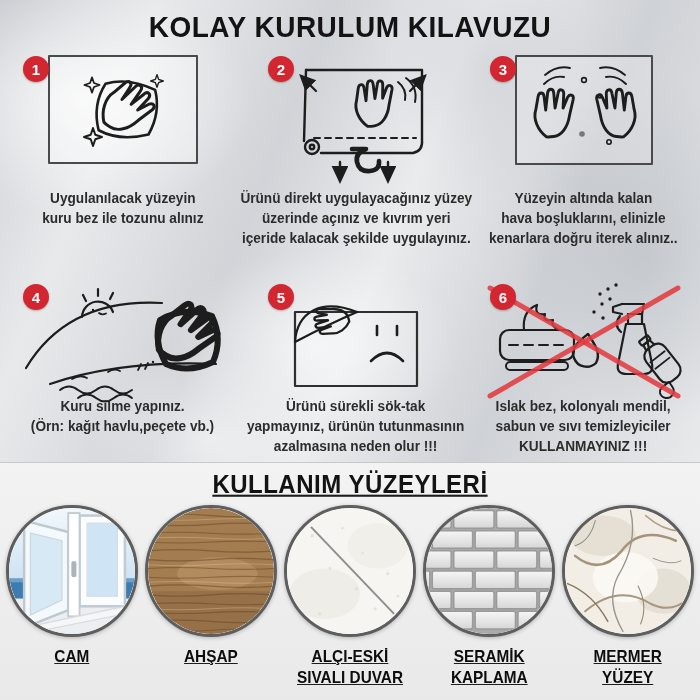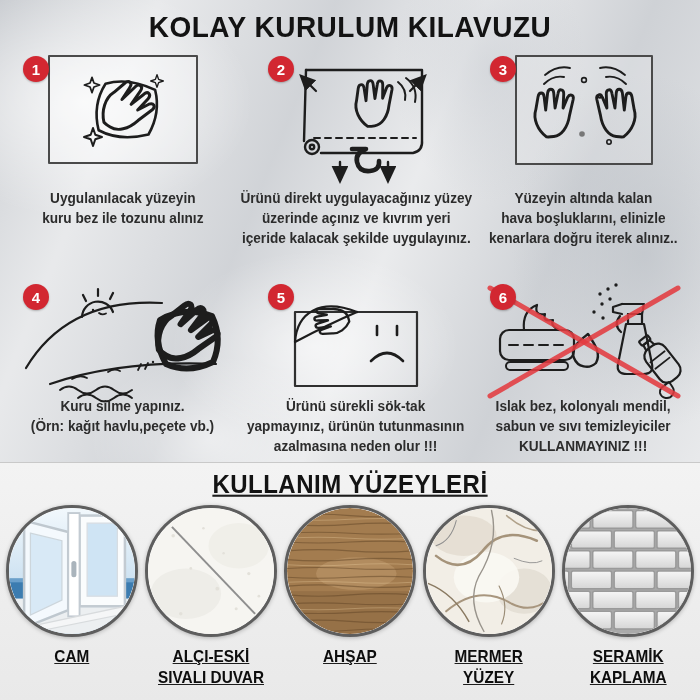--- a/index.html
+++ b/index.html
@@ -260,48 +260,20 @@
         </div>
         <div class="surf-label">
           <span class="lab-line">CAM</span>
         </div>
       </div>
 
       <div class="surface">
         <div class="swatch">
           <svg viewBox="0 0 100 100">
             <g clip-path="url(#circ)">
-              <rect width="100" height="100" fill="#f6f5f1"></rect>
-              <ellipse cx="30" cy="68" rx="28" ry="20" fill="#eeede8"></ellipse>
-              <ellipse cx="72" cy="30" rx="24" ry="18" fill="#f0efe9"></ellipse>
-              <g fill="#e3e1da">
-                <circle cx="20" cy="22" r="1.4"></circle>
-                  <circle cx="34" cy="48" r="1.1"></circle>
-                  <circle cx="55" cy="64" r="1.5"></circle>
-                <circle cx="70" cy="80" r="1.2"></circle>
-                  <circle cx="44" cy="16" r="1"></circle>
-                  <circle cx="80" cy="52" r="1.3"></circle>
-                <circle cx="60" cy="36" r="1"></circle>
-                  <circle cx="26" cy="84" r="1.4"></circle>
-                  <circle cx="88" cy="70" r="1.1"></circle>
-              </g>
-              <line x1="19" y1="15" x2="85" y2="84" stroke="#8f8f8f" stroke-width="1.6"></line>
-            </g>
-          </svg>
-        </div>
-        <div class="surf-label">
-          <span class="lab-line">ALÇI-ESKİ</span>
-          <span class="lab-line">SIVALI DUVAR</span>
-        </div>
-      </div>
-
-      <div class="surface">
-        <div class="swatch">
-          <svg viewBox="0 0 100 100">
-            <g clip-path="url(#circ)">
               <rect width="100" height="100" fill="#a37c4f"></rect>
               <rect y="66" width="100" height="34" fill="rgba(84,58,32,0.16)"></rect>
               <ellipse cx="55" cy="52" rx="32" ry="13" fill="rgba(223,188,142,0.25)"></ellipse>
               <g stroke="rgba(96,67,38,0.5)" stroke-width="0.9" fill="none">
                 <path d="M0,6  q25,-2 50,0 t50,0"></path>
                   <path d="M0,13 q25,2 50,0 t50,0"></path>
                 <path d="M0,20 q25,-1.5 50,0 t50,0"></path>
                   <path d="M0,27 q25,1.5 50,0 t50,0"></path>
                 <path d="M0,34 q25,-2 50,0 t50,0"></path>
                   <path d="M0,41 q25,2 50,0 t50,0"></path>
@@ -326,40 +298,41 @@
         </div>
         <div class="surf-label">
           <span class="lab-line">AHŞAP</span>
         </div>
       </div>
 
       <div class="surface">
         <div class="swatch">
           <svg viewBox="0 0 100 100">
             <g clip-path="url(#circ)">
-              <rect width="100" height="100" fill="#f2eee6"></rect>
-              <ellipse cx="30" cy="22" rx="26" ry="16" fill="#ded6c8" opacity="0.6"></ellipse>
-              <ellipse cx="78" cy="66" rx="22" ry="18" fill="#d8d2c6" opacity="0.5"></ellipse>
-              <ellipse cx="48" cy="55" rx="26" ry="20" fill="#faf8f3" opacity="0.9"></ellipse>
-              <g fill="none" stroke-linecap="round">
-                <path d="M8,38 Q28,54 45,34 Q60,14 88,26" stroke="#a5937a" stroke-width="2"></path>
-                <path d="M16,82 Q42,60 68,76 Q84,84 98,72" stroke="#a8967e" stroke-width="1.6"></path>
-                <path d="M52,2 Q58,28 42,54 Q32,74 46,98" stroke="#99948c" stroke-width="1.1"></path>
-                <path d="M2,60 Q22,68 34,90" stroke="#8a7a62" stroke-width="1.2"></path>
-                <path d="M64,6 Q80,20 96,18" stroke="#b0a18a" stroke-width="1.2"></path>
-                <path d="M24,10 Q20,26 8,30" stroke="#8d8d8d" stroke-width="0.8"></path>
-                <path d="M70,40 Q84,46 92,42" stroke="#8d8d8d" stroke-width="0.7"></path>
-                <path d="M58,62 Q66,78 60,92" stroke="#9a8c76" stroke-width="0.9"></path>
+              <rect width="100" height="100" fill="#f6f5f1"></rect>
+              <ellipse cx="30" cy="68" rx="28" ry="20" fill="#eeede8"></ellipse>
+              <ellipse cx="72" cy="30" rx="24" ry="18" fill="#f0efe9"></ellipse>
+              <g fill="#e3e1da">
+                <circle cx="20" cy="22" r="1.4"></circle>
+                  <circle cx="34" cy="48" r="1.1"></circle>
+                  <circle cx="55" cy="64" r="1.5"></circle>
+                <circle cx="70" cy="80" r="1.2"></circle>
+                  <circle cx="44" cy="16" r="1"></circle>
+                  <circle cx="80" cy="52" r="1.3"></circle>
+                <circle cx="60" cy="36" r="1"></circle>
+                  <circle cx="26" cy="84" r="1.4"></circle>
+                  <circle cx="88" cy="70" r="1.1"></circle>
               </g>
+              <line x1="19" y1="15" x2="85" y2="84" stroke="#8f8f8f" stroke-width="1.6"></line>
             </g>
           </svg>
         </div>
         <div class="surf-label">
-          <span class="lab-line">MERMER</span>
-          <span class="lab-line">YÜZEY</span>
+          <span class="lab-line">ALÇI-ESKİ</span>
+          <span class="lab-line">SIVALI DUVAR</span>
         </div>
       </div>
 
       <div class="surface">
         <div class="swatch">
           <svg viewBox="0 0 100 100">
             <g clip-path="url(#circ)">
               <rect width="100" height="100" fill="#a9a9a9"></rect>
               <g fill="url(#tileg)" stroke="#9a9a9a" stroke-width="1.2">
                 <rect x="-12" y="2" width="32" height="14" rx="1.5"></rect>
@@ -389,15 +362,42 @@
               </g>
             </g>
           </svg>
         </div>
         <div class="surf-label">
           <span class="lab-line">SERAMİK</span>
           <span class="lab-line">KAPLAMA</span>
         </div>
       </div>
 
+      <div class="surface">
+        <div class="swatch">
+          <svg viewBox="0 0 100 100">
+            <g clip-path="url(#circ)">
+              <rect width="100" height="100" fill="#f2eee6"></rect>
+              <ellipse cx="30" cy="22" rx="26" ry="16" fill="#ded6c8" opacity="0.6"></ellipse>
+              <ellipse cx="78" cy="66" rx="22" ry="18" fill="#d8d2c6" opacity="0.5"></ellipse>
+              <ellipse cx="48" cy="55" rx="26" ry="20" fill="#faf8f3" opacity="0.9"></ellipse>
+              <g fill="none" stroke-linecap="round">
+                <path d="M8,38 Q28,54 45,34 Q60,14 88,26" stroke="#a5937a" stroke-width="2"></path>
+                <path d="M16,82 Q42,60 68,76 Q84,84 98,72" stroke="#a8967e" stroke-width="1.6"></path>
+                <path d="M52,2 Q58,28 42,54 Q32,74 46,98" stroke="#99948c" stroke-width="1.1"></path>
+                <path d="M2,60 Q22,68 34,90" stroke="#8a7a62" stroke-width="1.2"></path>
+                <path d="M64,6 Q80,20 96,18" stroke="#b0a18a" stroke-width="1.2"></path>
+                <path d="M24,10 Q20,26 8,30" stroke="#8d8d8d" stroke-width="0.8"></path>
+                <path d="M70,40 Q84,46 92,42" stroke="#8d8d8d" stroke-width="0.7"></path>
+                <path d="M58,62 Q66,78 60,92" stroke="#9a8c76" stroke-width="0.9"></path>
+              </g>
+            </g>
+          </svg>
+        </div>
+        <div class="surf-label">
+          <span class="lab-line">MERMER</span>
+          <span class="lab-line">YÜZEY</span>
+        </div>
+      </div>
+
     </div>
   </section>
 </div>
 
 </body></html>

